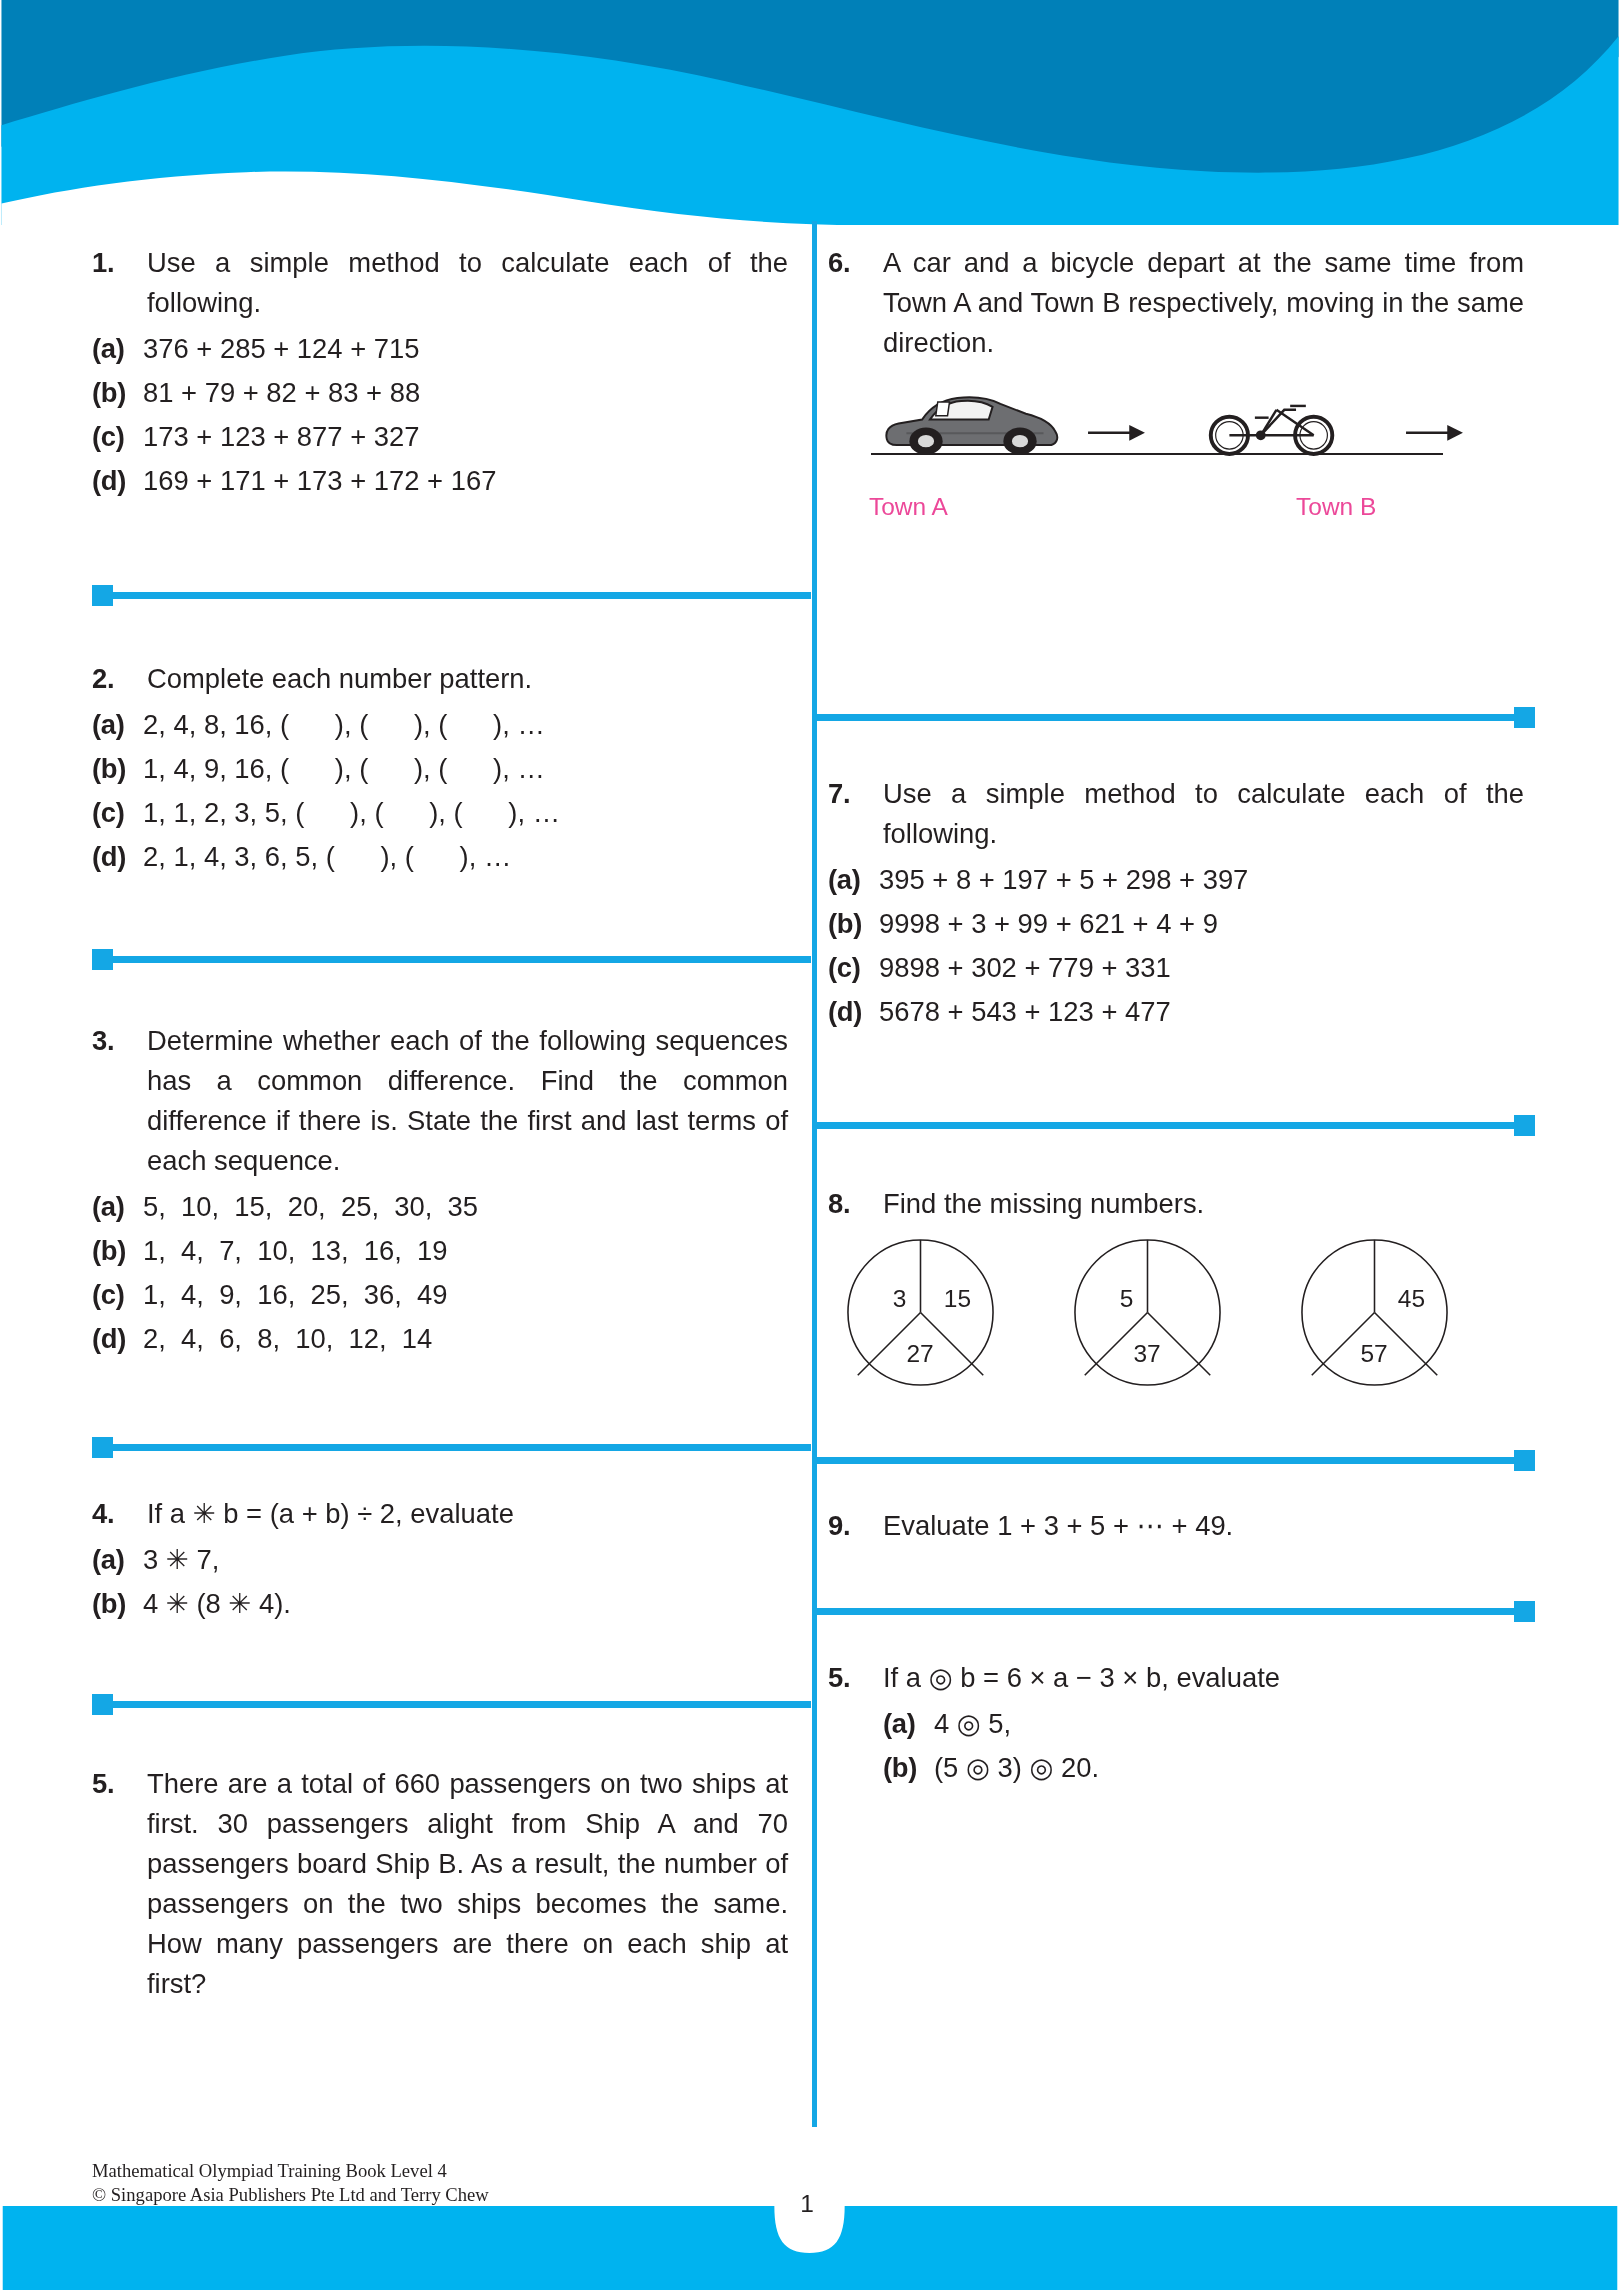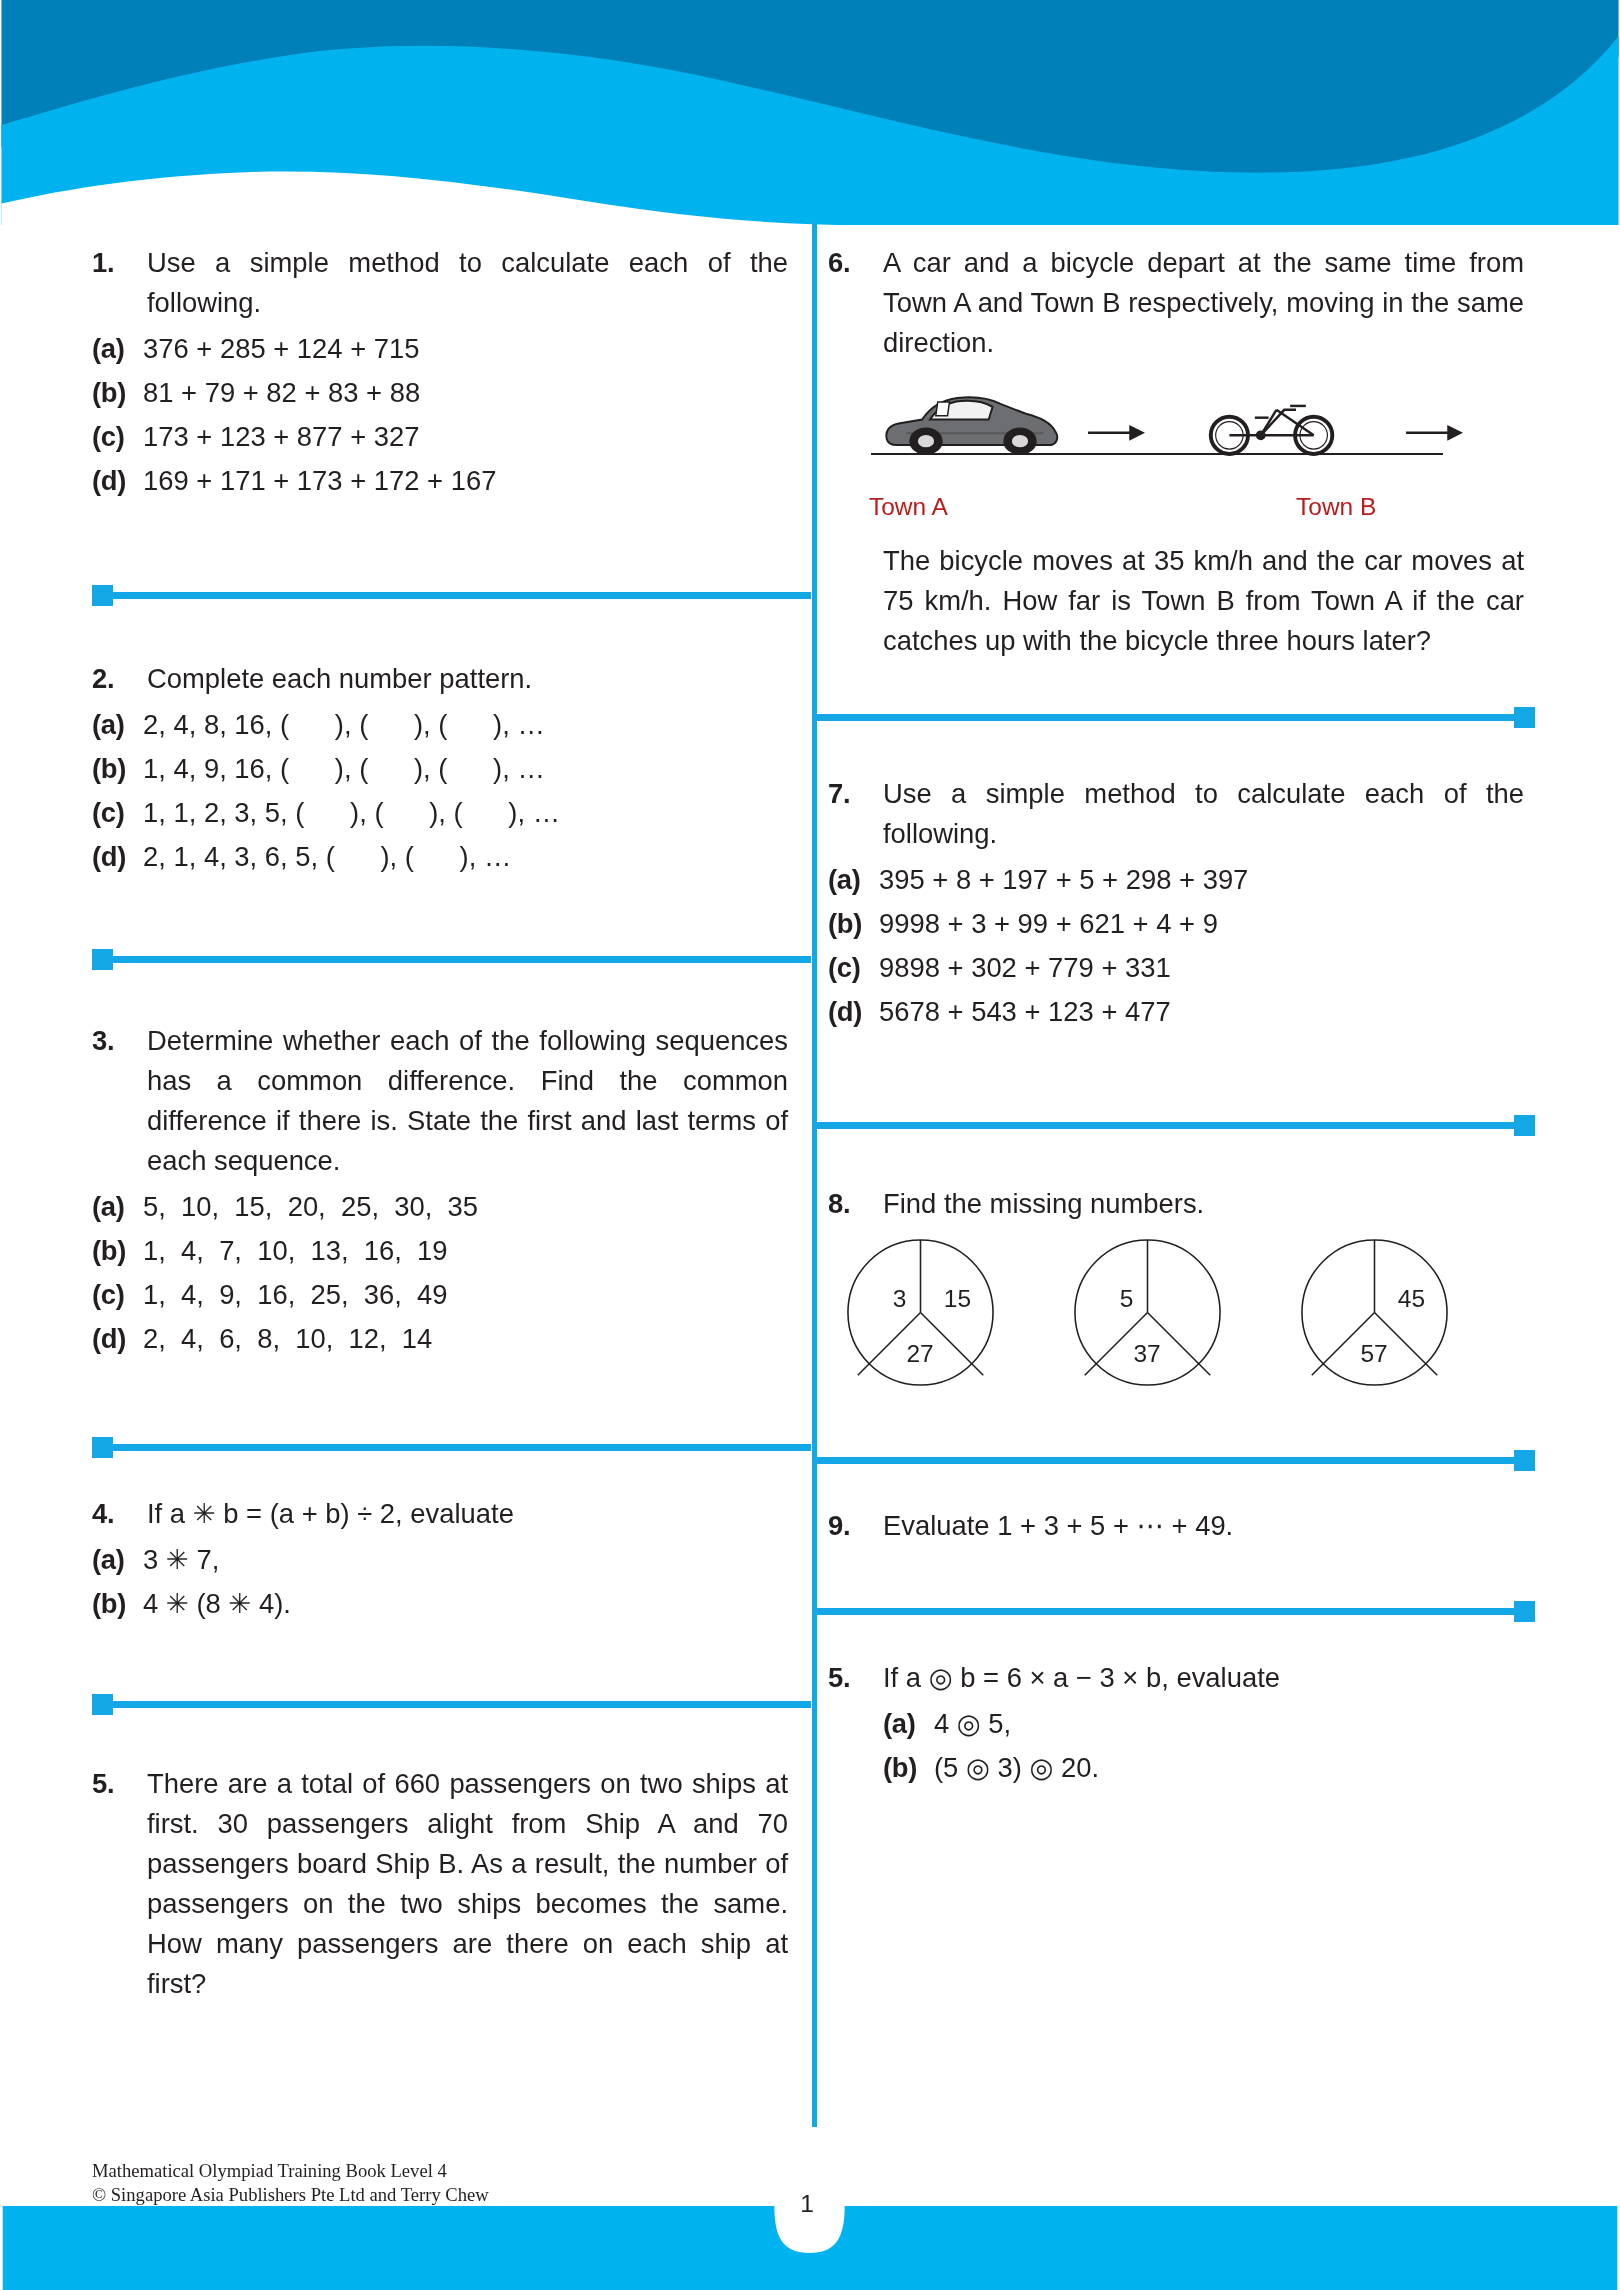--- a/index.html
+++ b/index.html
@@ -154,21 +154,21 @@
     top: 43px;
   }
   .fig6 .arrow.a1 { left: 223px; }
   .fig6 .arrow.a2 { left: 541px; }
   .fig6-labels {
     position: relative;
     margin-left: 35px;
     width: 608px;
     height: 33px;
     font-size: 24.5px;
-    color: #b91c1c;
+    color: #ec4899;
   }
   .fig6-labels .lbl { position: absolute; top: 0; }
   .fig6-labels .lbl.a { left: 5.9px; }
   .fig6-labels .lbl.b { left: 433px; }
 
   
   .fig8 {
     margin-top: 13.7px;
     margin-left: 17.6px;
     display: flex;
@@ -389,24 +389,20 @@
           <line x1="2" y1="11" x2="50" y2="11" stroke="#231f20" stroke-width="2.5"></line>
           <path d="M44,3 L60,11 L44,19 Z" fill="#231f20"></path>
         </svg>
       </div>
 
       <div class="fig6-labels">
         <span class="lbl a">Town A</span>
         <span class="lbl b">Town B</span>
       </div>
 
-      <div class="q-head" style="margin-top:15.7px;">
-        <div class="q-num"></div>
-        <div class="q-body justify">The bicycle moves at 35 km/h and the car moves at 75 km/h. How far is Town B from Town A if the car catches up with the bicycle three hours later?</div>
-      </div>
     </div>
 
     <div class="q" style="left:828px; top:774px; width:696px;">
       <div class="q-head">
         <div class="q-num">7.</div>
         <div class="q-body justify">Use a simple method to calculate each of the following.</div>
       </div>
       <div class="parts">
         <div class="part">
           <span class="part-label">(a)</span>

